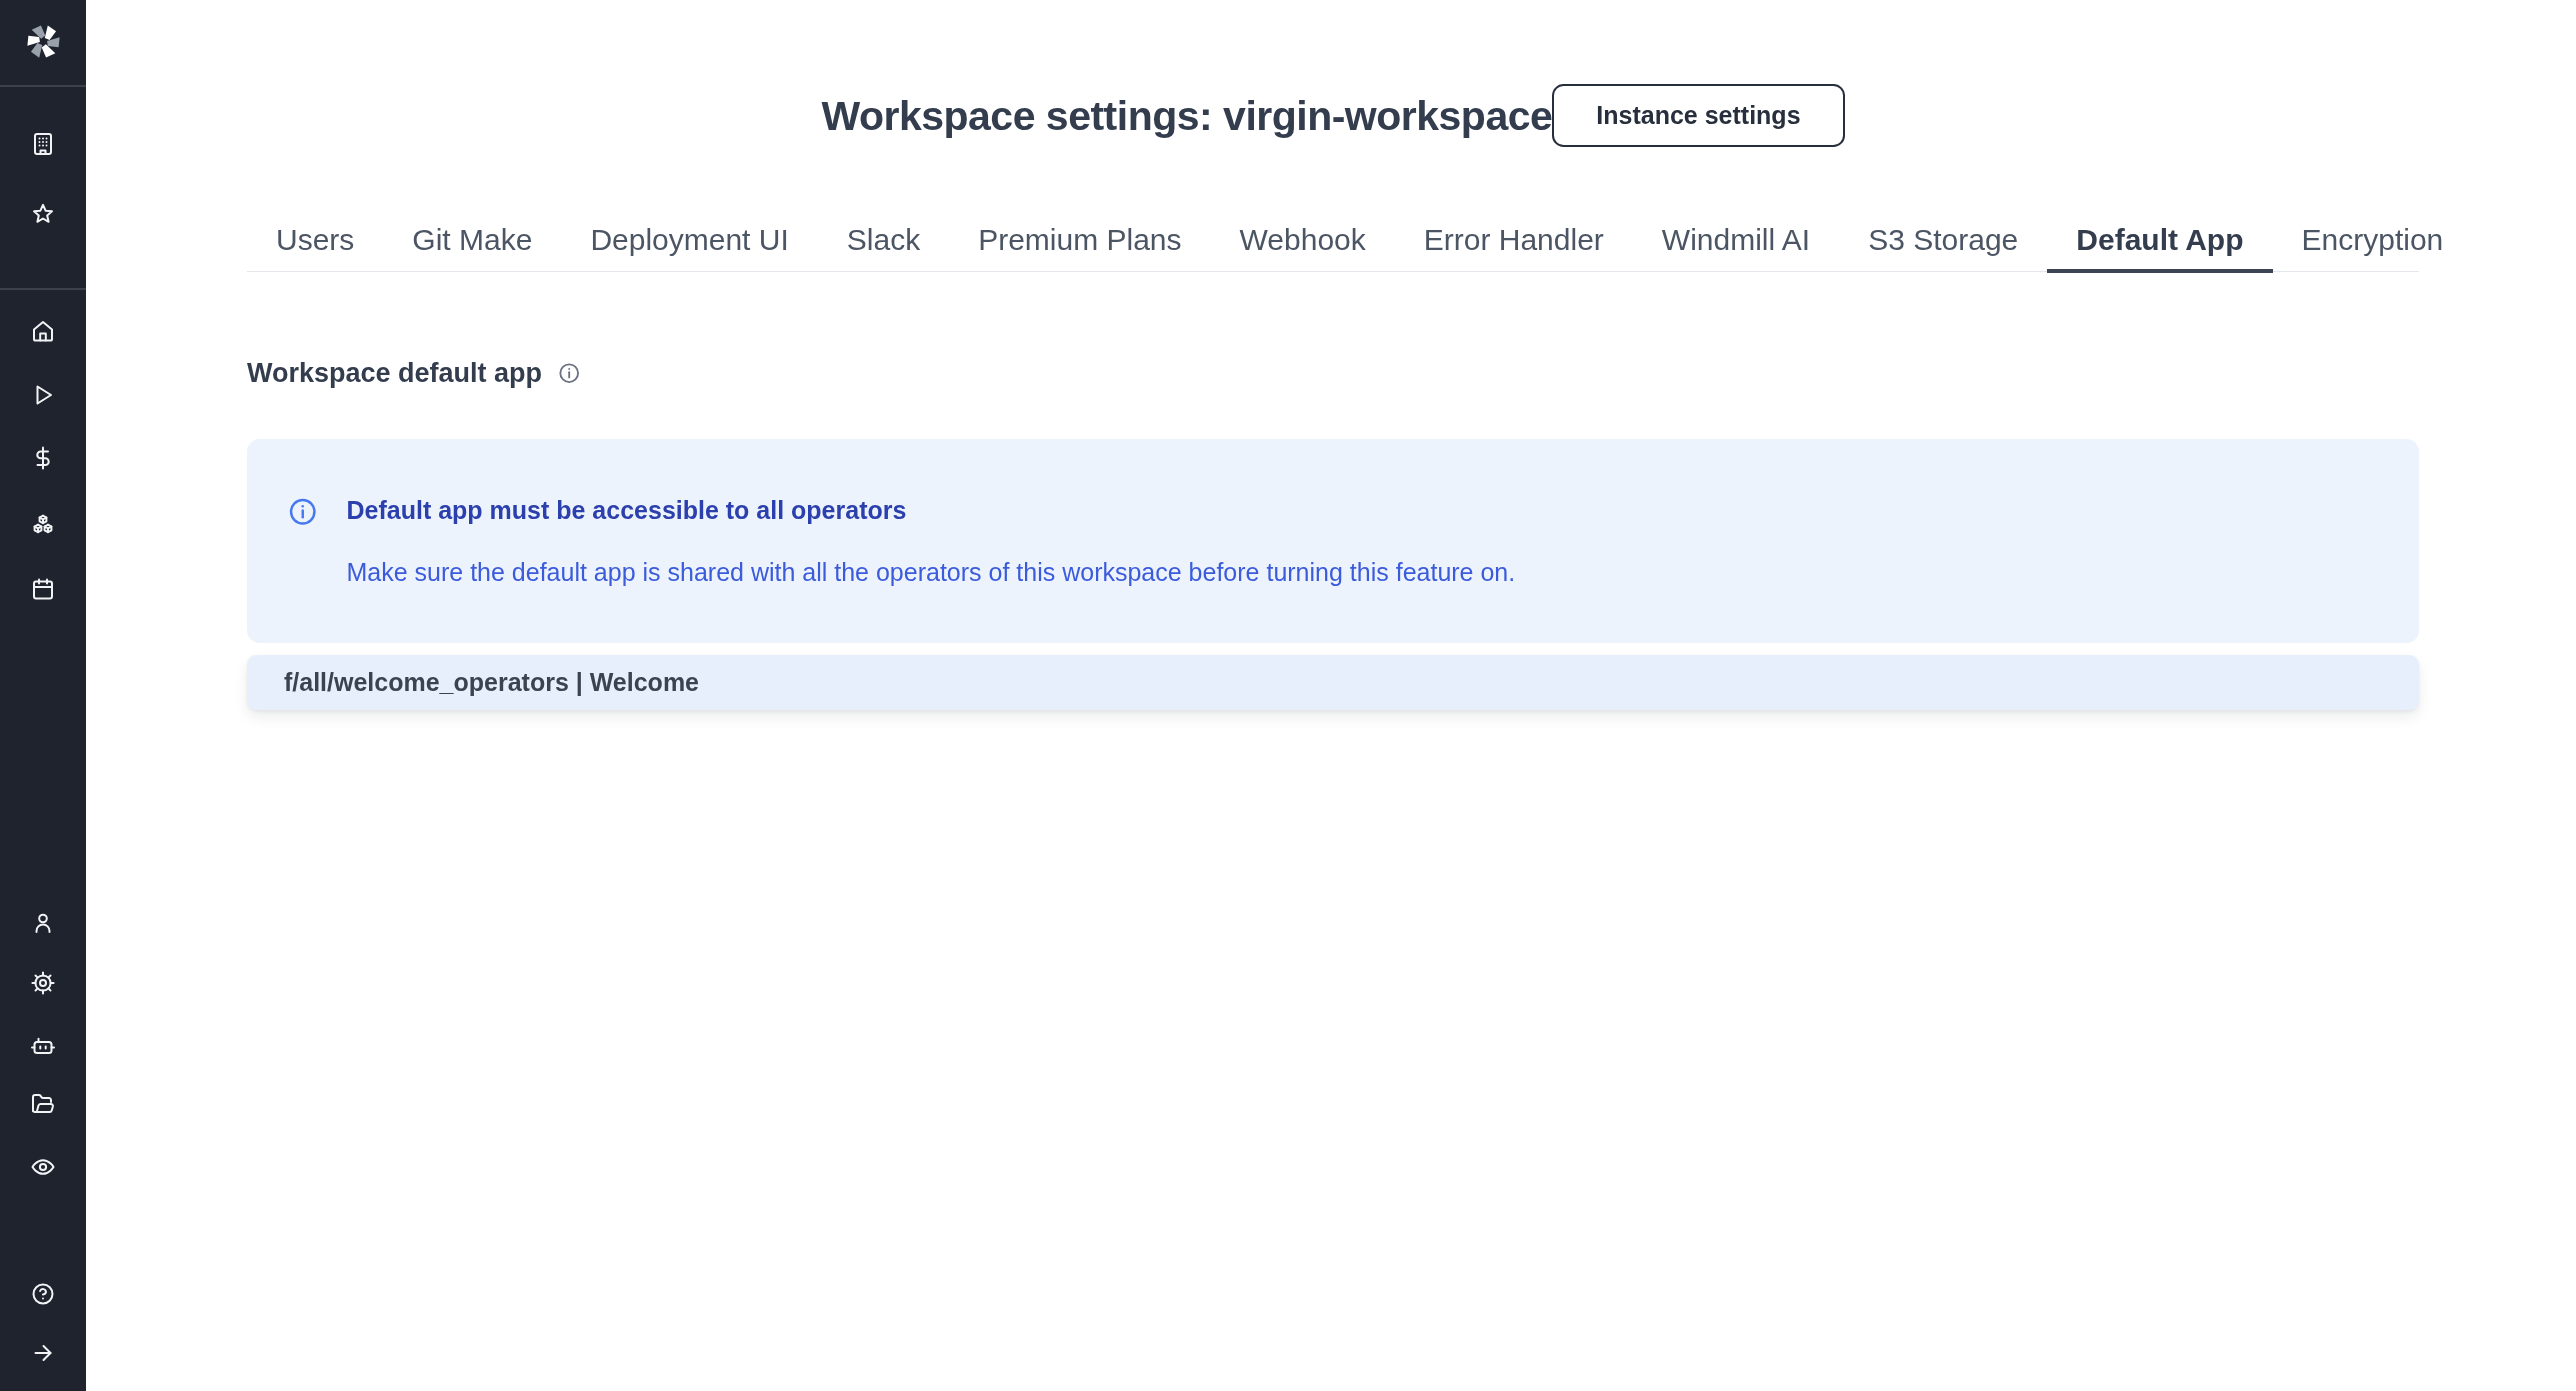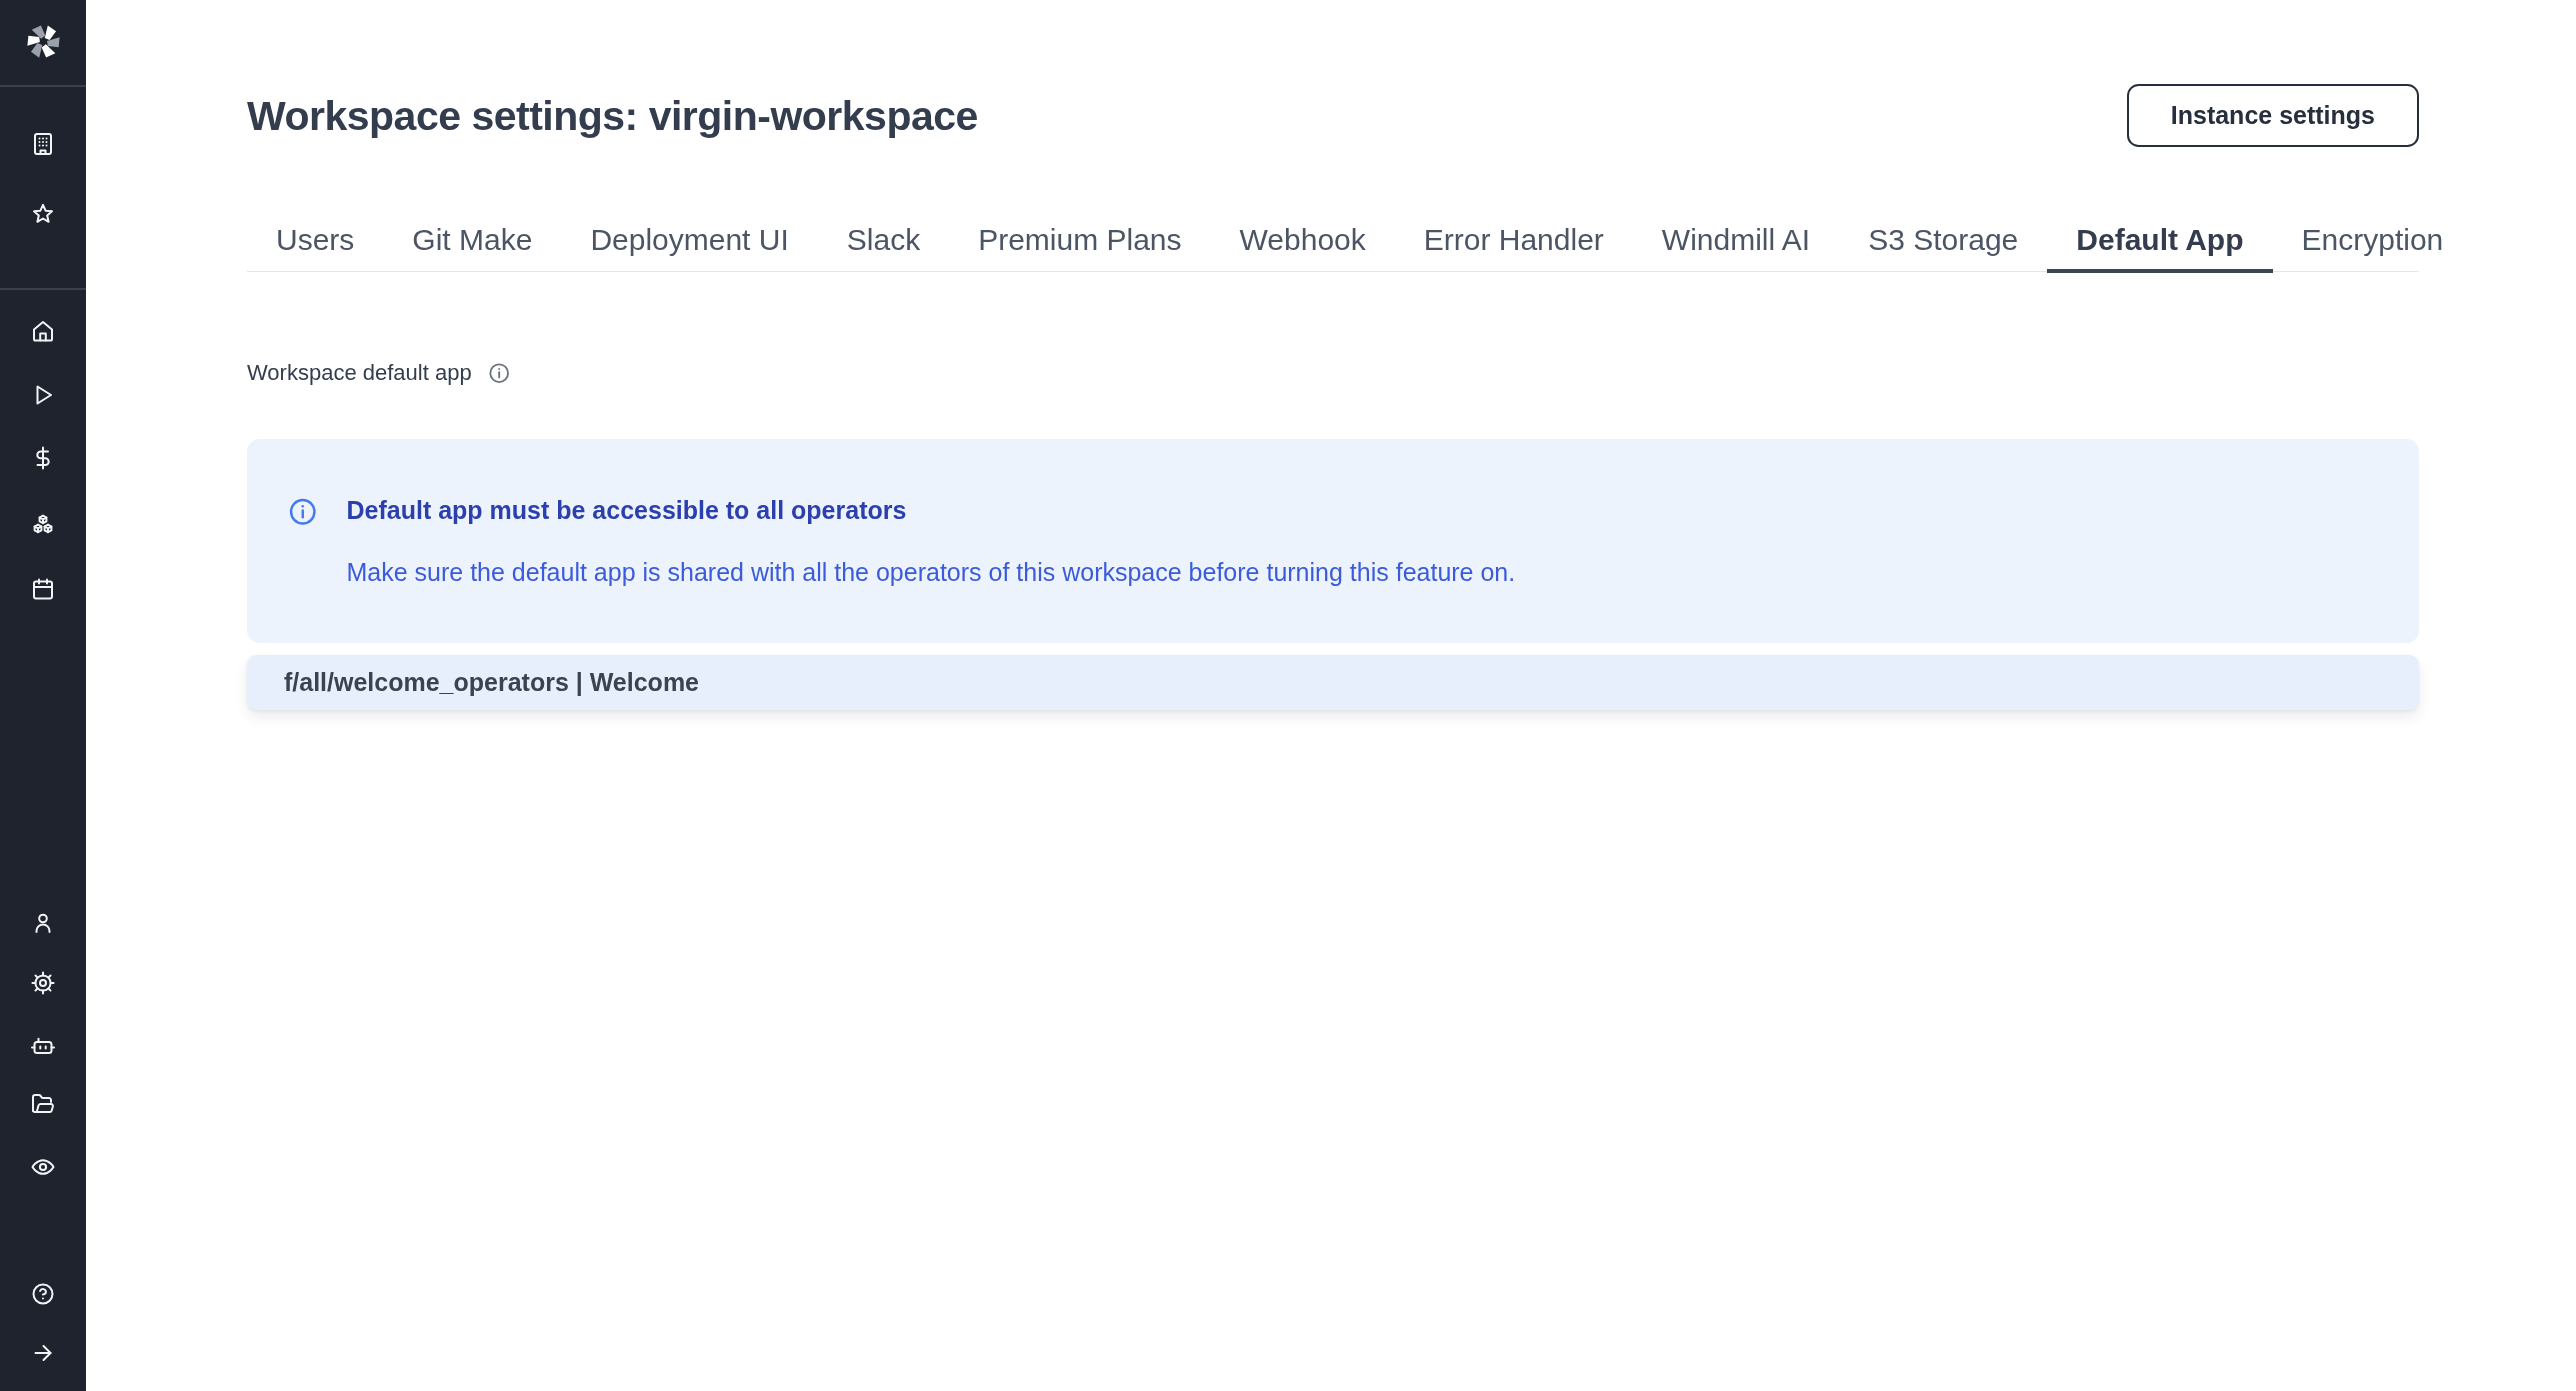--- a/index.html
+++ b/index.html
@@ -35,21 +35,21 @@
     stroke-linecap:round; stroke-linejoin:round;
   }
 
   
   .main {
     position:absolute; left:86px; top:0; right:0; height:100%;
     padding:0 157px 0 161px;
   }
   .hdr-row {
     margin-top:84px;
-    display:flex; align-items:center; justify-content:space-between;
+    display:flex; align-items:center; justify-content:center;
   }
   h1.page-title {
     font-size:41px; line-height:52px; font-weight:700;
     letter-spacing:-0.5px; color:#333d4e;
   }
   .btn-outline {
     height:63px; padding:0 42px;
     background:#fff; border:2.7px solid #272f3d; border-radius:11.6px;
     font-family:"Liberation Sans", sans-serif;
     font-size:25px; font-weight:700; color:#272f3d; cursor:pointer;
@@ -69,21 +69,21 @@
   }
   .tab.active {
     color:#333d4e; font-weight:600;
     border-bottom-color:var(--tab-active-underline,#3d4554);
   }
 
   
   .section-heading-row {
     margin-top:85px; display:flex; align-items:center; gap:16px;
   }
-  h2.section-heading { font-size:22px; line-height:32px; font-weight:400; color:#333d4e; }
+  h2.section-heading { font-size:27px; line-height:32px; font-weight:700; color:#333d4e; }
   .hdr-info { color:#6b7280; display:flex; cursor:pointer; }
   .hdr-info svg { width:22.4px; height:22.4px; }
 
   .alert {
     margin-top:50px;
     background:var(--alert-bg,#edf3fd);
     border-radius:12.5px;
     padding:56px 41px;
     display:flex; align-items:flex-start; gap:29px;
   }

